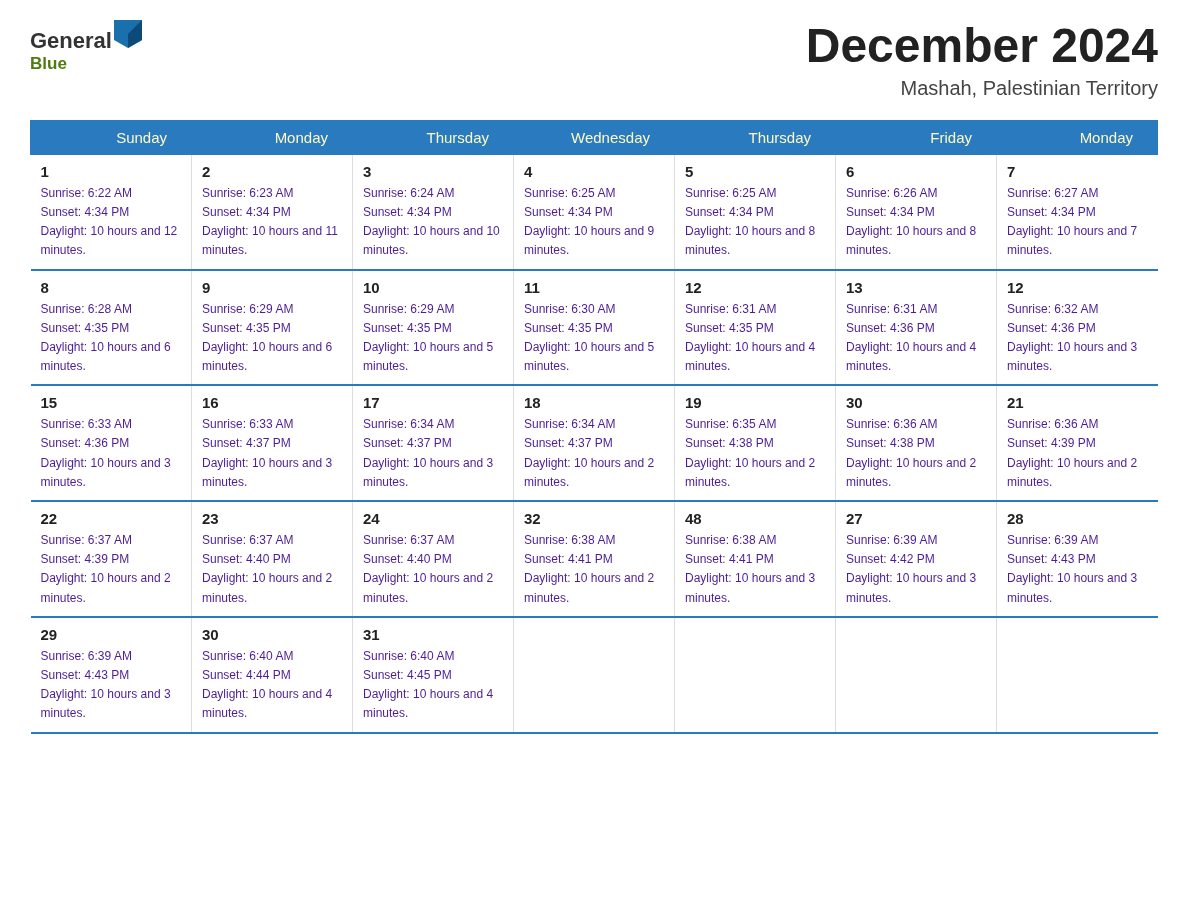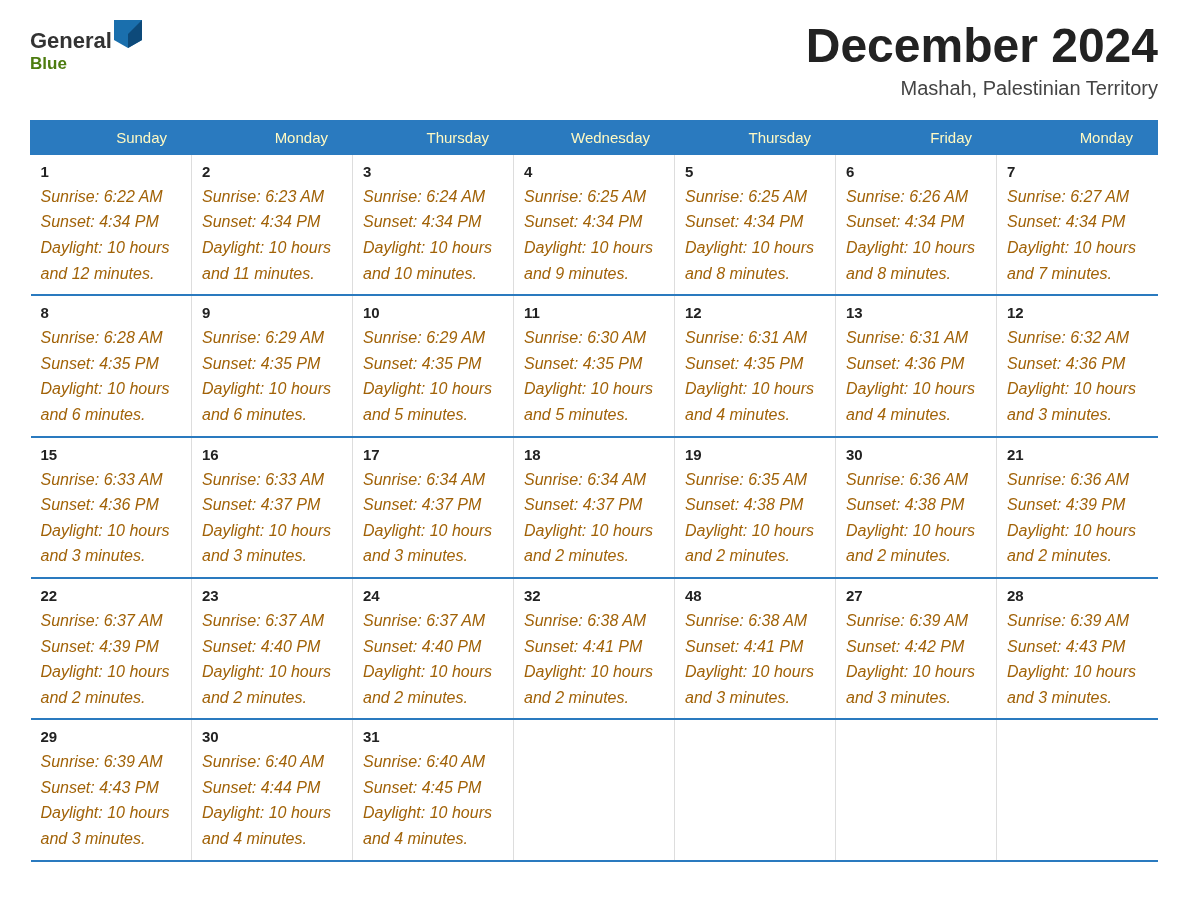--- a/index.html
+++ b/index.html
@@ -80,24 +80,23 @@
     tbody td:last-child {
       border-right: none;
     }
     .day-num {
       font-size: 15px;
       font-weight: bold;
       margin-bottom: 4px;
       display: block;
     }
     .day-info {
-      font-size: 16px;
+      font-size: 12px;
       line-height: 1.6;
-      color: #a16207;
-      font-style: italic;
+      color: #4c1d95;
     }
     .last-row td {
       height: 92px;
     }
   </style>
 </head>
 <body>
 
 <div class="header">
   <div class="logo">

